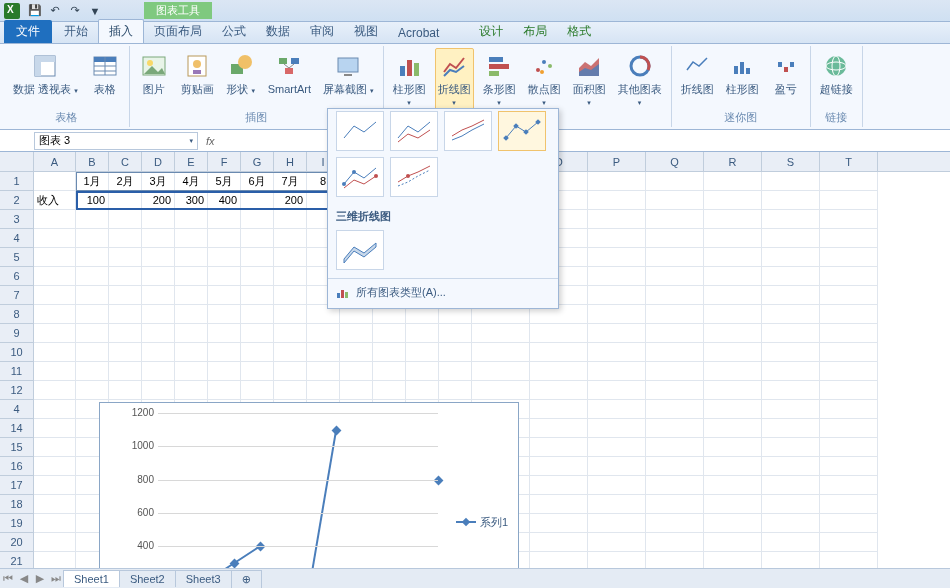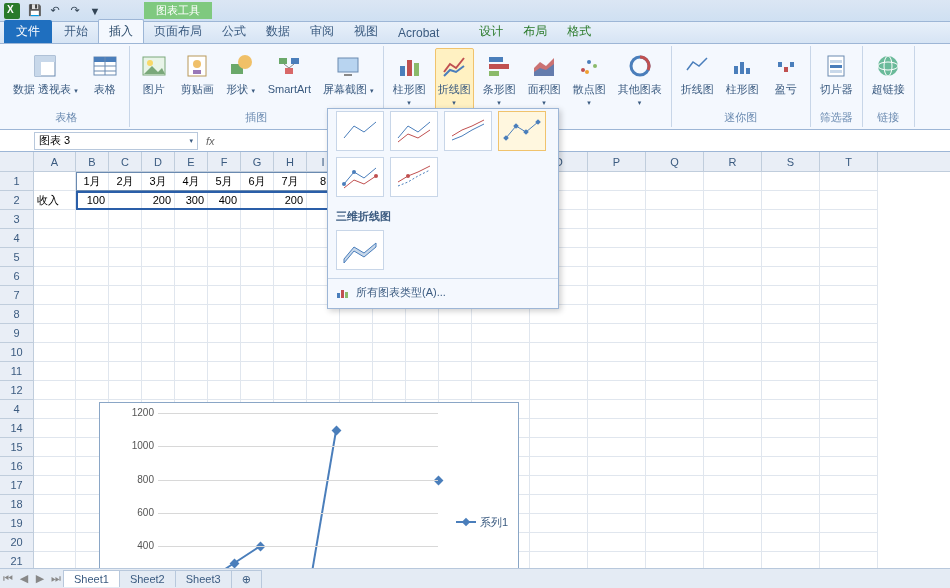--- a/index.html
+++ b/index.html
@@ -214,40 +214,40 @@
               <rect x="4" y="5" width="14" height="5" fill="#4a7ebb"></rect>
               <rect x="4" y="12" width="20" height="5" fill="#c05050"></rect>
               <rect x="4" y="19" width="10" height="5" fill="#8aba6a"></rect>
             </svg>
           </div>
           <div class="rlbl"><span>条形图</span><br><span class="drop-arrow">▾</span></div>
         </div>
       <div class="rbtn">
           <div class="ric">
             <svg width="28" height="28">
-              <path d="M4 24 L4 16 L10 10 L16 14 L24 6 L24 24 Z" fill="#c05050" opacity="0.8"></path>
-              <path d="M4 24 L4 20 L10 16 L16 18 L24 12 L24 24 Z" fill="#4a7ebb" opacity="0.8"></path>
-            </svg>
-          </div>
-          <div class="rlbl"><span>面积图</span><br><span class="drop-arrow">▾</span></div>
-        </div>
-      <div class="rbtn">
-          <div class="ric">
-            <svg width="28" height="28">
               <circle cx="8" cy="18" r="2" fill="#c05050"></circle>
               <circle cx="14" cy="10" r="2" fill="#4a7ebb"></circle>
               <circle cx="20" cy="14" r="2" fill="#8aba6a"></circle>
               <circle cx="12" cy="20" r="2" fill="#f0a030"></circle>
             </svg>
           </div>
           <div class="rlbl"><span>散点图</span><br><span class="drop-arrow">▾</span></div>
         </div>
       <div class="rbtn">
           <div class="ric">
             <svg width="28" height="28">
+              <path d="M4 24 L4 16 L10 10 L16 14 L24 6 L24 24 Z" fill="#c05050" opacity="0.8"></path>
+              <path d="M4 24 L4 20 L10 16 L16 18 L24 12 L24 24 Z" fill="#4a7ebb" opacity="0.8"></path>
+            </svg>
+          </div>
+          <div class="rlbl"><span>面积图</span><br><span class="drop-arrow">▾</span></div>
+        </div>
+      <div class="rbtn">
+          <div class="ric">
+            <svg width="28" height="28">
               <circle cx="14" cy="14" r="9" fill="none" stroke="#4a7ebb" stroke-width="3"></circle>
               <path d="M14 5 A9 9 0 0 1 22 18" fill="none" stroke="#c05050" stroke-width="3"></path>
             </svg>
           </div>
           <div class="rlbl"><span>其他图表</span><br><span class="drop-arrow">▾</span></div>
         </div>
     </div>
     <div class="group-label">图表</div>
   </div>
 
@@ -278,36 +278,20 @@
               <rect x="12" y="15" width="4" height="5" fill="#c05050"></rect>
               <rect x="18" y="10" width="4" height="5" fill="#4a7ebb"></rect>
             </svg>
           </div>
           <div class="rlbl">盈亏</div>
         </div>
     </div>
     <div class="group-label">迷你图</div>
   </div>
 
-  <div class="group">
-    <div class="group-row">
-      <div class="rbtn">
-          <div class="ric">
-            <svg width="28" height="28">
-              <rect x="6" y="4" width="16" height="20" fill="#fff" stroke="#6a8ab0"></rect>
-              <rect x="8" y="8" width="12" height="3" fill="#c8d8ea"></rect>
-              <rect x="8" y="13" width="12" height="3" fill="#4a7ebb"></rect>
-              <rect x="8" y="18" width="12" height="3" fill="#c8d8ea"></rect>
-            </svg>
-          </div>
-          <div class="rlbl">切片器</div>
-        </div>
-    </div>
-    <div class="group-label">筛选器</div>
-  </div>
 
   <div class="group">
     <div class="group-row">
       <div class="rbtn">
           <div class="ric">
             <svg width="28" height="28">
               <circle cx="14" cy="14" r="10" fill="#6aba9a"></circle>
               <ellipse cx="14" cy="14" rx="10" ry="4" fill="none" stroke="#fff"></ellipse>
               <ellipse cx="14" cy="14" rx="4" ry="10" fill="none" stroke="#fff"></ellipse>
             </svg>

